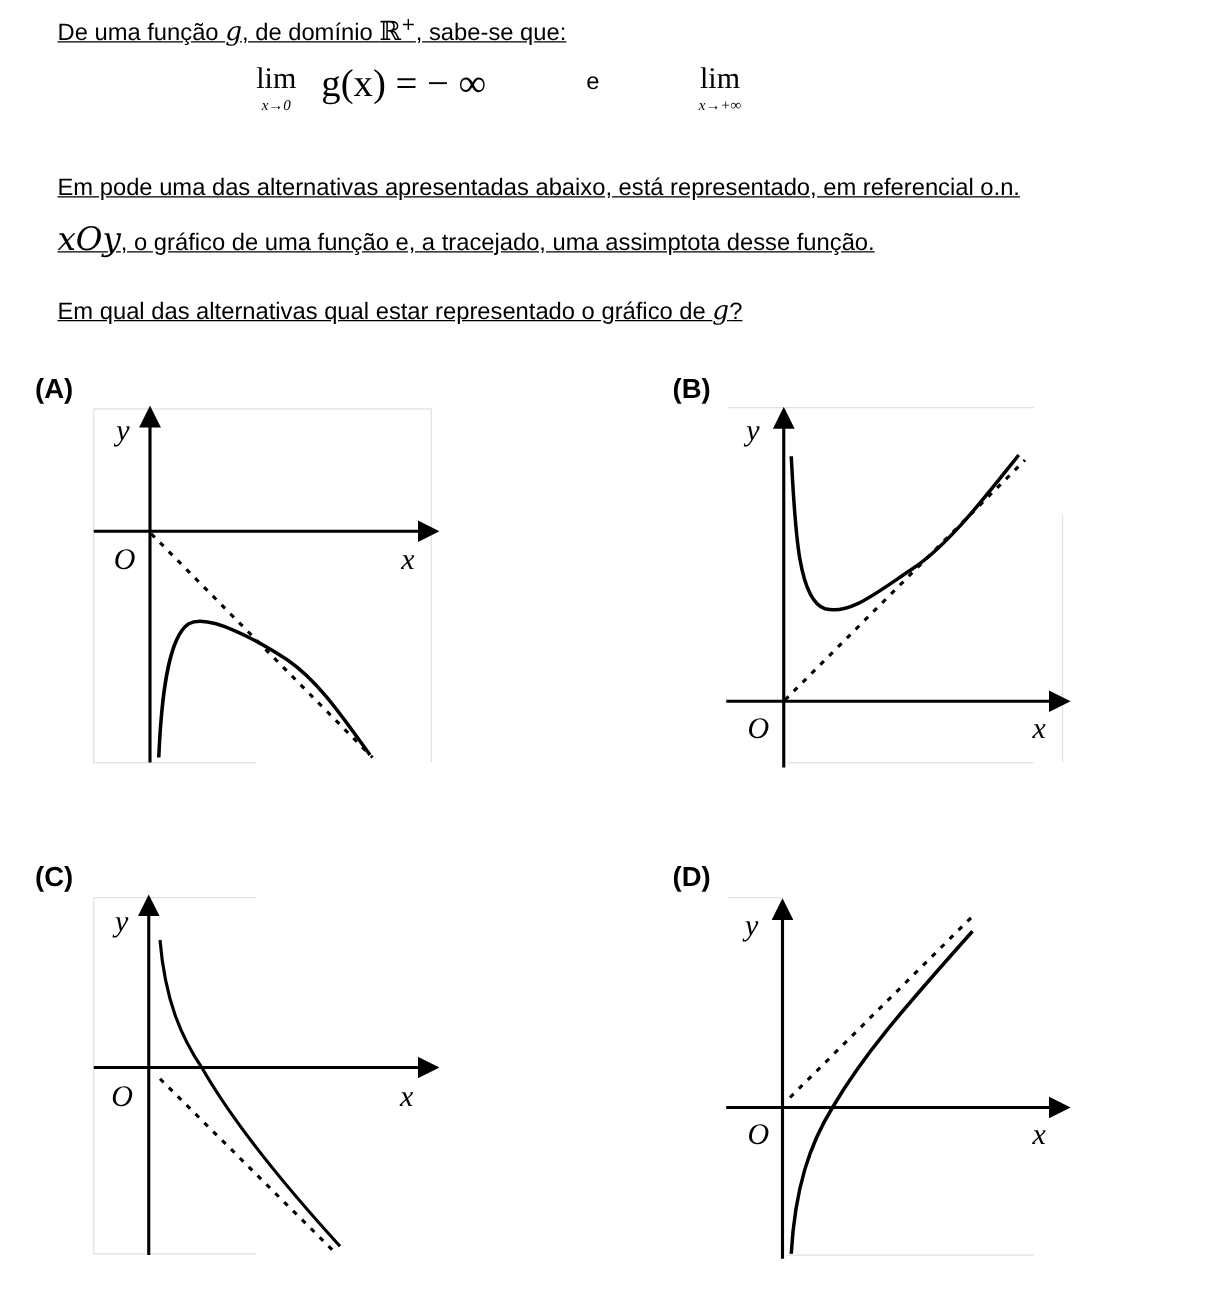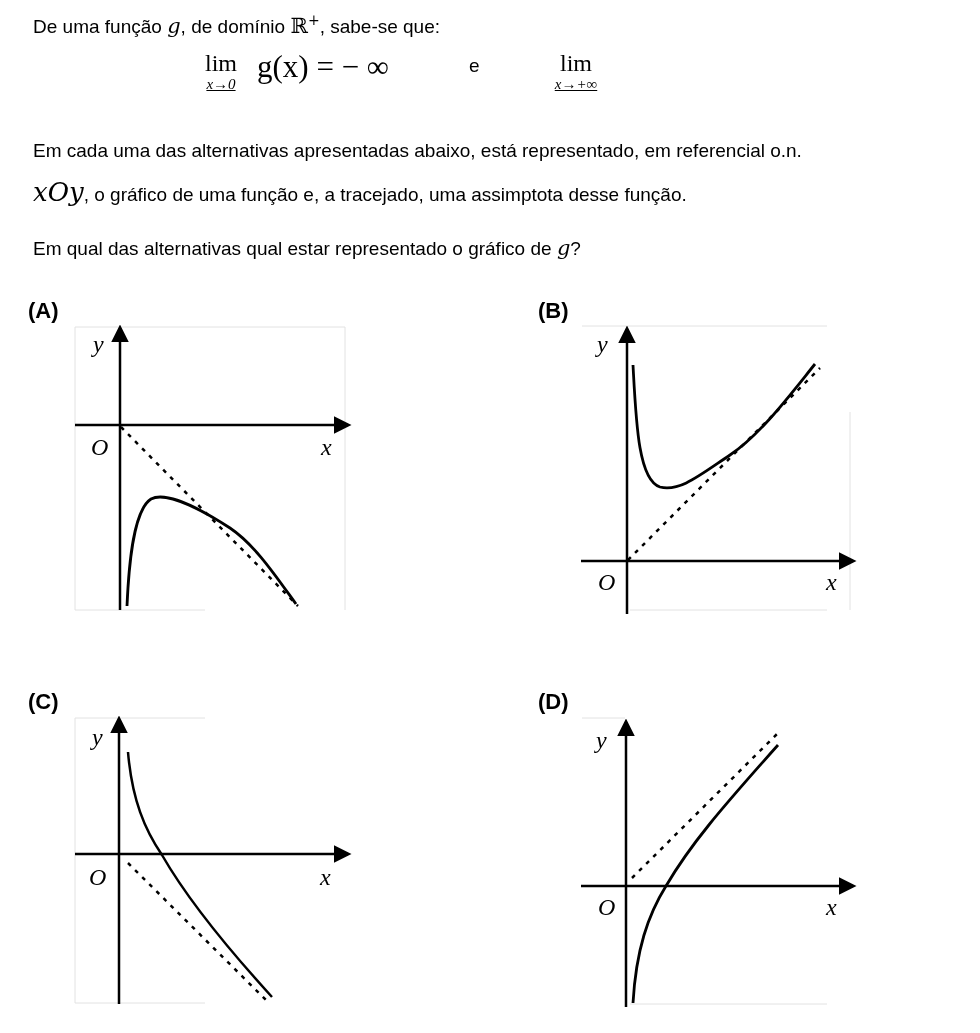--- a/index.html
+++ b/index.html
@@ -1,23 +1,23 @@
 <!DOCTYPE html>
 <html><head>
   <meta charset="utf-8">
   <style>
     html, body { margin: 0; padding: 0; background: #ffffff; }
     body { width: 980px; height: 1033px; position: relative; overflow: hidden; font-family: "Liberation Sans", sans-serif; color: #000; }
-    .line { position: absolute; left: 33px; font-size: 19px; line-height: 24px; white-space: nowrap; }
+    .line { position: absolute; left: 46px; font-size: 19px; line-height: 24px; white-space: nowrap; text-decoration: underline; }
     .math { font-family: "DejaVu Serif", "Liberation Serif", serif; font-style: italic; }
     .mathup { font-family: "DejaVu Serif", "Liberation Serif", serif; font-style: normal; }
     .formula { position: absolute; top: 50px; left: 0; width: 952px; height: 56px; }
     .lim { position: absolute; text-align: center; font-family: "Liberation Serif", serif; }
     .lim .op { font-size: 24px; line-height: 26px; display: block; }
-    .lim .sub { font-size: 15px; line-height: 16px; display: block; font-style: italic; text-decoration: underline; }
+    .lim .sub { font-size: 12px; line-height: 16px; display: block; font-style: italic; }
     .expr { position: absolute; top: 2px; font-family: "Liberation Serif", serif; font-size: 31px; line-height: 30px; white-space: nowrap; }
     .conj { position: absolute; top: 5px; font-size: 19px; }
     .opt-label { position: absolute; font-weight: bold; font-size: 22px; line-height: 26px; }
     svg.graph { position: absolute; overflow: visible; }
     .axislbl { font-family: "Liberation Serif", serif; font-style: italic; font-size: 24px; }
   </style>
 </head>
 <body>
 
 <div class="line" style="top:8px;">
@@ -32,21 +32,21 @@
     <span class="sub">x→0</span>
   </div>
   <div class="expr" style="left:257px;">g(x) =  − ∞</div>
   <div class="conj" style="left:469px;">e</div>
   <div class="lim" style="left:538px; width:76px; top:0;">
     <span class="op">lim</span>
     <span class="sub">x→+∞</span>
   </div>
 </div>
 
-<div class="line" style="top:139px;">Em cada uma das alternativas apresentadas abaixo, está representado, em referencial o.n.</div>
+<div class="line" style="top:139px;">Em pode uma das alternativas apresentadas abaixo, está representado, em referencial o.n.</div>
 
 <div class="line" style="top:180px;">
   <span class="math" style="font-size:26px;">xOy</span><span>, o gráfico de uma função e, a tracejado, uma assimptota desse função.</span>
 </div>
 
 <div class="line" style="top:236px;">
   <span>Em qual das alternativas qual estar representado o gráfico de </span>
   <span class="math" style="font-size:21px;">g</span><span>?</span>
 </div>
 

